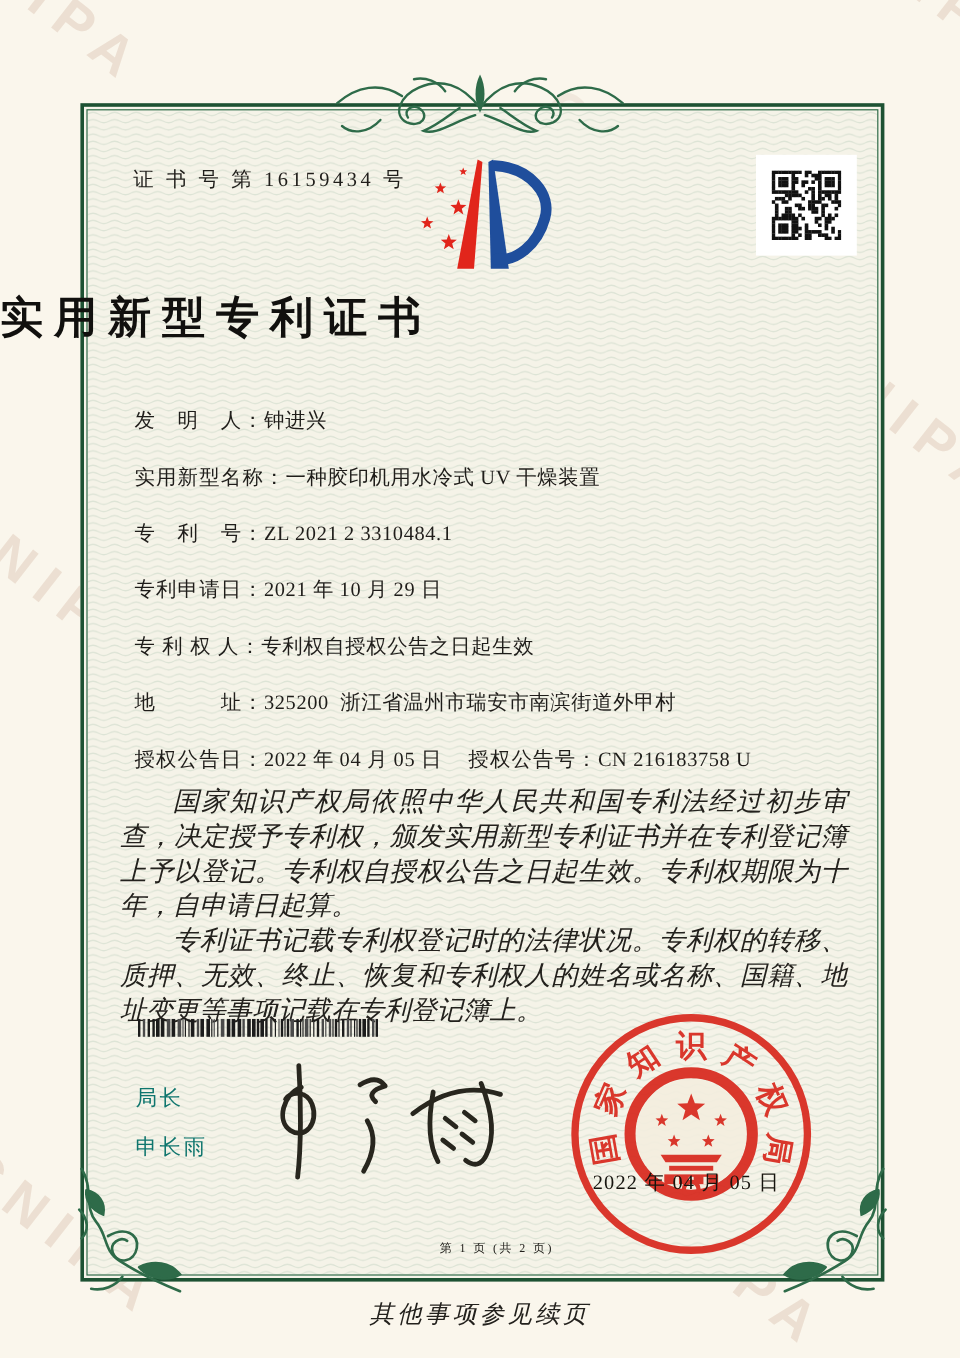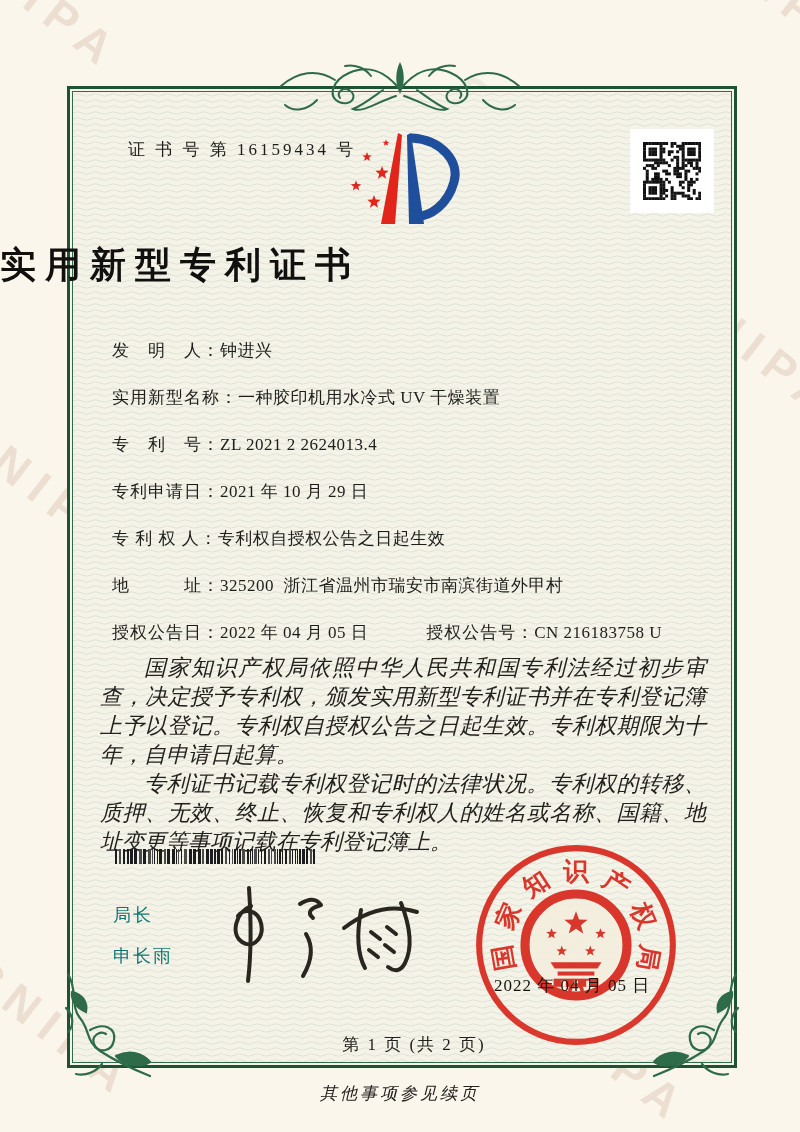--- a/index.html
+++ b/index.html
@@ -36,40 +36,40 @@
   }
   .frame-inner {
     position:absolute; inset:2px;
     border:1px solid #2f6b48;
   }
   .waves { position:absolute; inset:3px; width:calc(100% - 6px); height:calc(100% - 6px); }
 
   .ornament { position:absolute; pointer-events:none; }
 
   .cert-no {
-    position:absolute; left:128px; top:138px;
+    position:absolute; left:111px; top:138px;
     font-size:17px; letter-spacing:3px; color:#1f1d1a;
   }
   .logo { position:absolute; left:336px; top:124px; width:132px; height:110px; }
   .qr-wrap {
     position:absolute; left:630px; top:129px; width:84px; height:84px;
     background:#ffffff; display:flex; align-items:center; justify-content:center;
   }
   .title {
     position:absolute; left:0; right:0; top:241px;
     font-size:36px; font-weight:bold;
     letter-spacing:9px; color:#11100e;
   }
 
   .fields { position:absolute; left:112px; top:337px; width:588px; }
   .f-row { display:flex; margin-bottom:20px; font-size:17px; line-height:27px; color:#1f1d1a; }
   .f-label { flex:none; white-space:pre; letter-spacing:1px; }
   .f-value { white-space:pre; letter-spacing:0.5px; }
   .f-pair { display:flex; }
-  .pair-gap { margin-left:58px; }
+  .pair-gap { margin-left:22px; }
 
   .body-text {
     position:absolute; left:100px; top:653px; width:606px;
     font-size:22px; line-height:29px; text-align:justify;
     font-style:italic; color:#23211d;
   }
   .body-text p { text-indent:2em; }
 
   .barcode { position:absolute; left:113px; top:849px; }
 
@@ -84,25 +84,25 @@
     font-family:"Liberation Serif","DejaVu Serif",serif;
   }
   .seal-date {
     position:absolute; left:486px; top:974px; width:172px;
     text-align:center; font-size:17px; letter-spacing:1px;
     color:#17150f; z-index:6;
   }
 
   .page-info {
     position:absolute; left:0; right:0; top:1033px;
-    text-align:center; font-size:17px; color:#23211d; letter-spacing:2px;padding-left:28px;
+    text-align:center; font-size:10px; color:#23211d; letter-spacing:2px;padding-left:28px;
   }
   .footer-note {
     position:absolute; left:0; right:0; top:1082px;
-    text-align:center; font-size:17px; font-style:italic;
+    text-align:center; font-size:20px; font-style:italic;
     letter-spacing:3px; color:#23211d;
   }
 </style>
 </head>
 <body>
 
 <div class="page">
 
   <div class="wm" style="left:-62px; top:-28px;">CNIPA</div>
   <div class="wm" style="left:676px; top:-38px;">CNIPA</div>
@@ -416,21 +416,21 @@
     <div class="f-row">
       <span class="f-label">发　明　人：</span>
       <span class="f-value">钟进兴</span>
     </div>
     <div class="f-row">
       <span class="f-label">实用新型名称：</span>
       <span class="f-value">一种胶印机用水冷式 UV 干燥装置</span>
     </div>
     <div class="f-row">
       <span class="f-label">专　利　号：</span>
-      <span class="f-value">ZL 2021 2 2624013.4</span>
+      <span class="f-value">ZL 2021 2 3310484.1</span>
     </div>
     <div class="f-row">
       <span class="f-label">专利申请日：</span>
       <span class="f-value">2021 年 10 月 29 日</span>
     </div>
     <div class="f-row">
       <span class="f-label">专 利 权 人：</span>
       <span class="f-value">专利权自授权公告之日起生效</span>
     </div>
     <div class="f-row">

